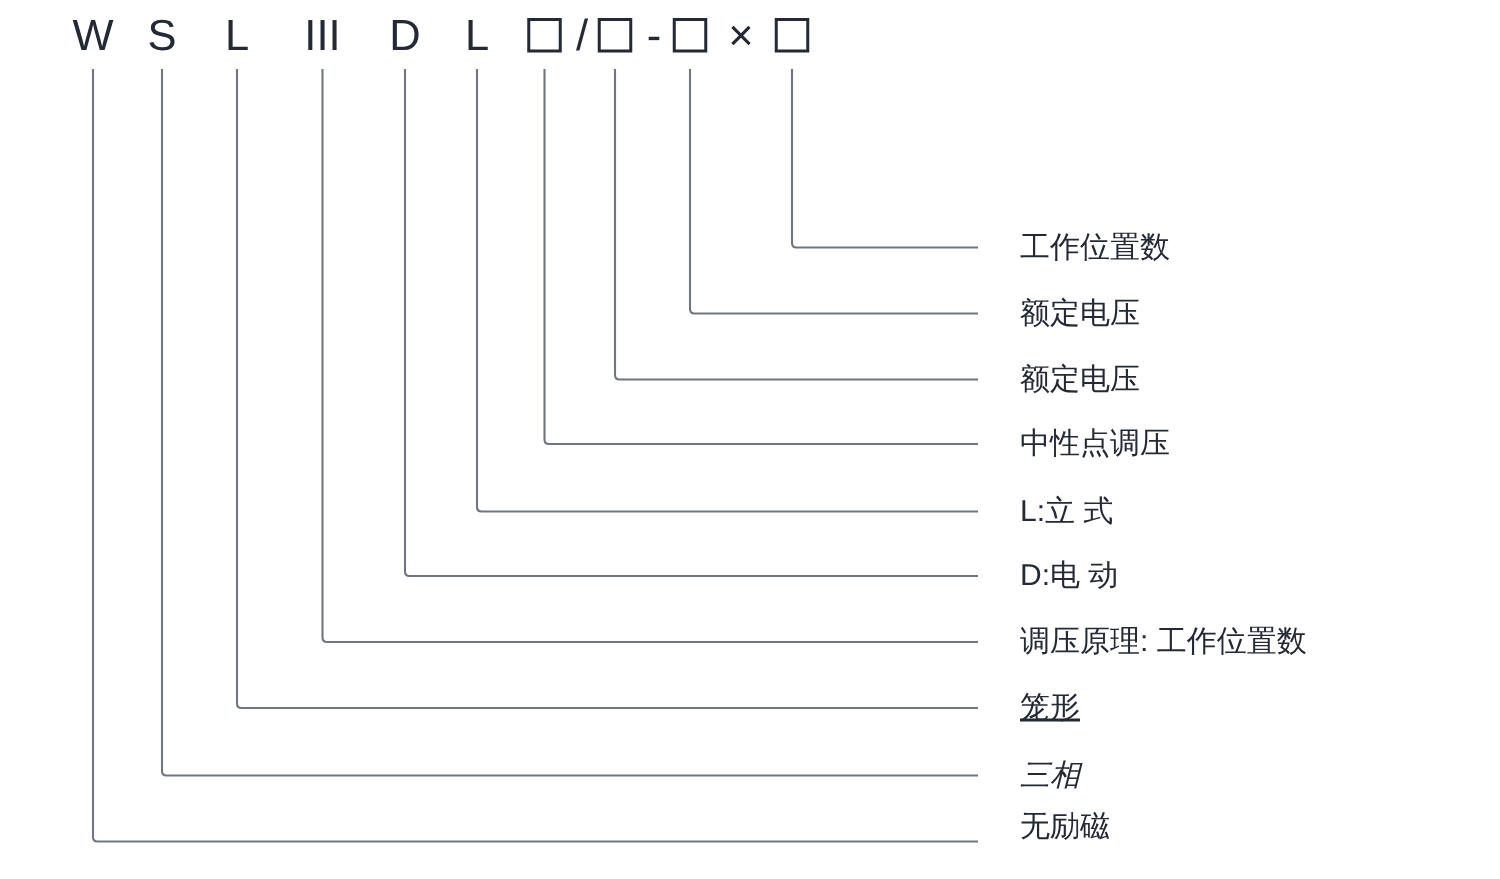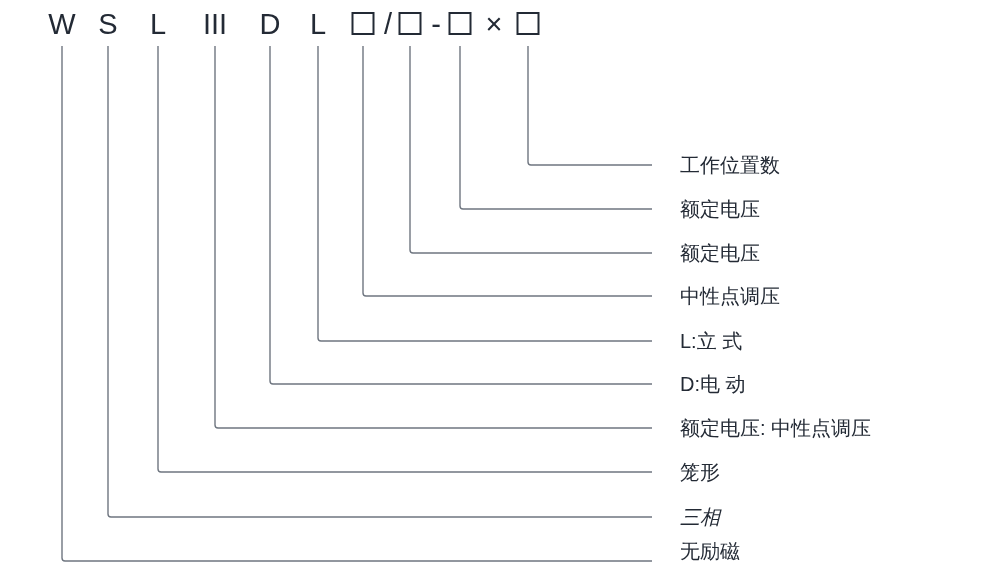--- a/index.html
+++ b/index.html
@@ -99,19 +99,19 @@
       <path d="M 62 46 L 62 558 Q 62 561 65 561 L 652 561" fill="none" stroke="#6f7680" stroke-width="1.4"></path>
     </svg>
 
   <div id="labels-layer">
       <div class="leader-label" style="top: 165px;">工作位置数</div>
       <div class="leader-label" style="top: 209px;">额定电压</div>
       <div class="leader-label" style="top: 253px;">额定电压</div>
       <div class="leader-label" style="top: 296px;">中性点调压</div>
       <div class="leader-label" style="top: 341px;">L:立 式</div>
       <div class="leader-label" style="top: 384px; text-align: right;">D:电 动</div>
-      <div class="leader-label" style="top: 428px;">额定电压: 中性点调压</div>
-      <div class="leader-label" style="top: 472px;">笼形</div>
+      <div class="leader-label" style="top: 428px;">调压原理: 工作位置数</div>
+      <div class="leader-label" style="top: 472px; text-decoration: underline;">笼形</div>
       <div class="leader-label" style="top: 517px; font-style: italic;">三相</div>
       <div class="leader-label" style="top: 551px;">无励磁</div>
     </div>
 
 </div>
 
 </body></html>

